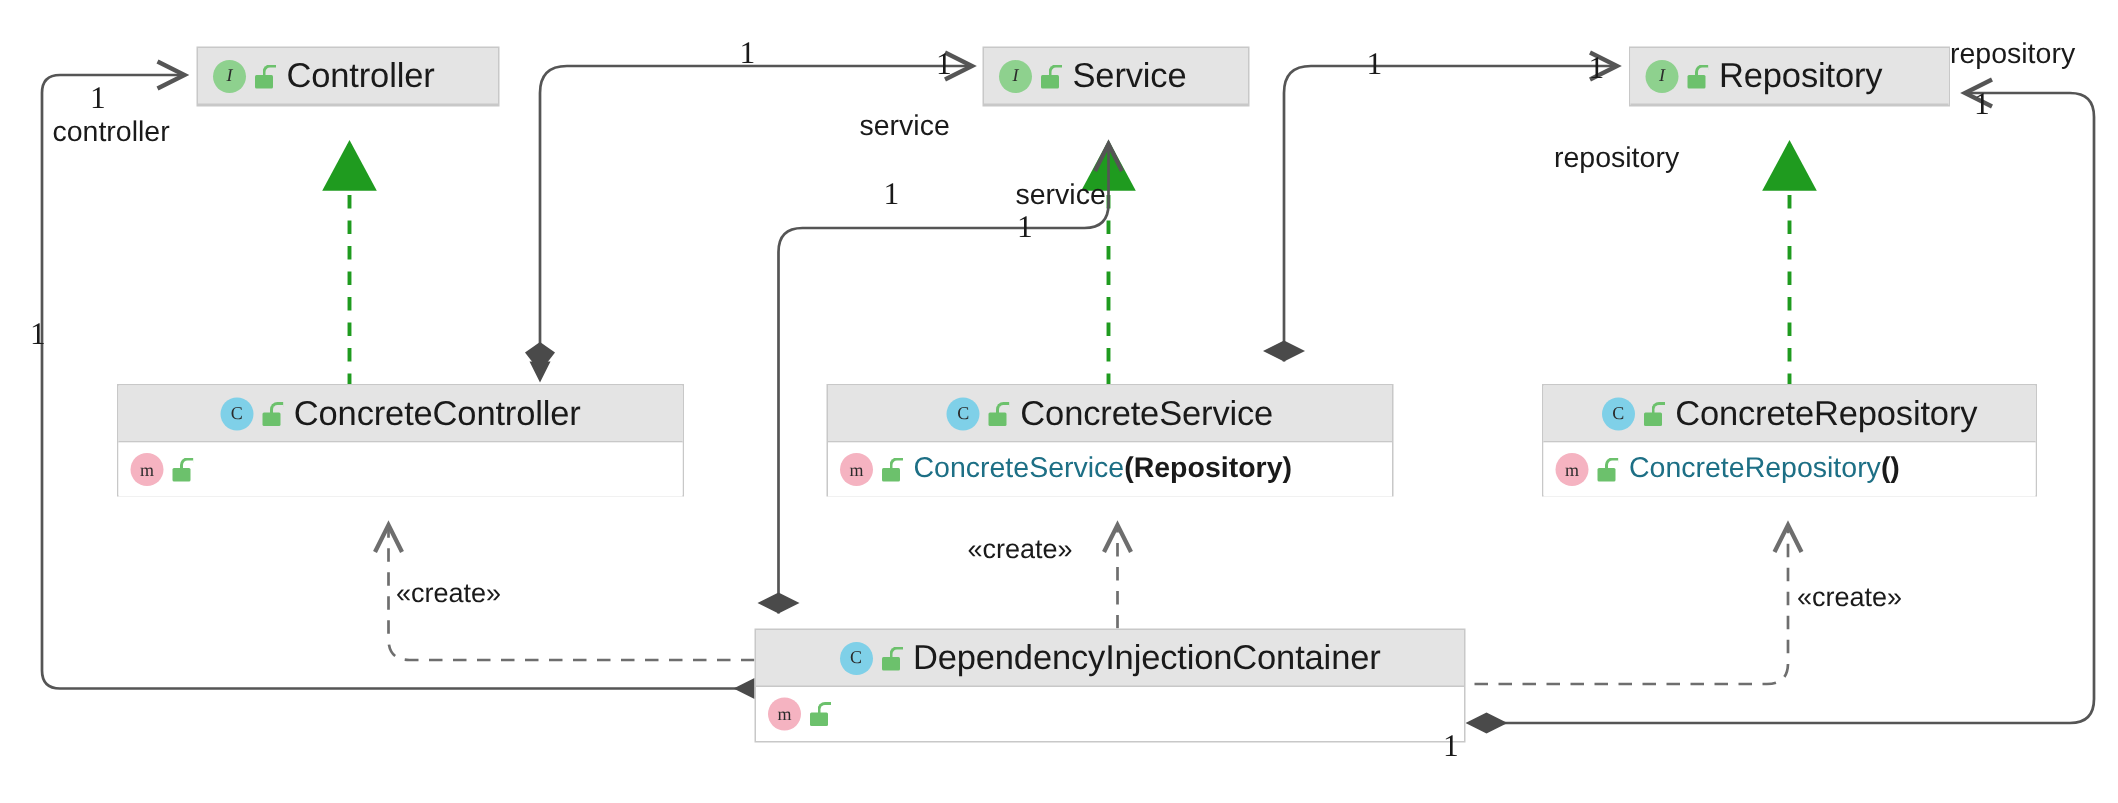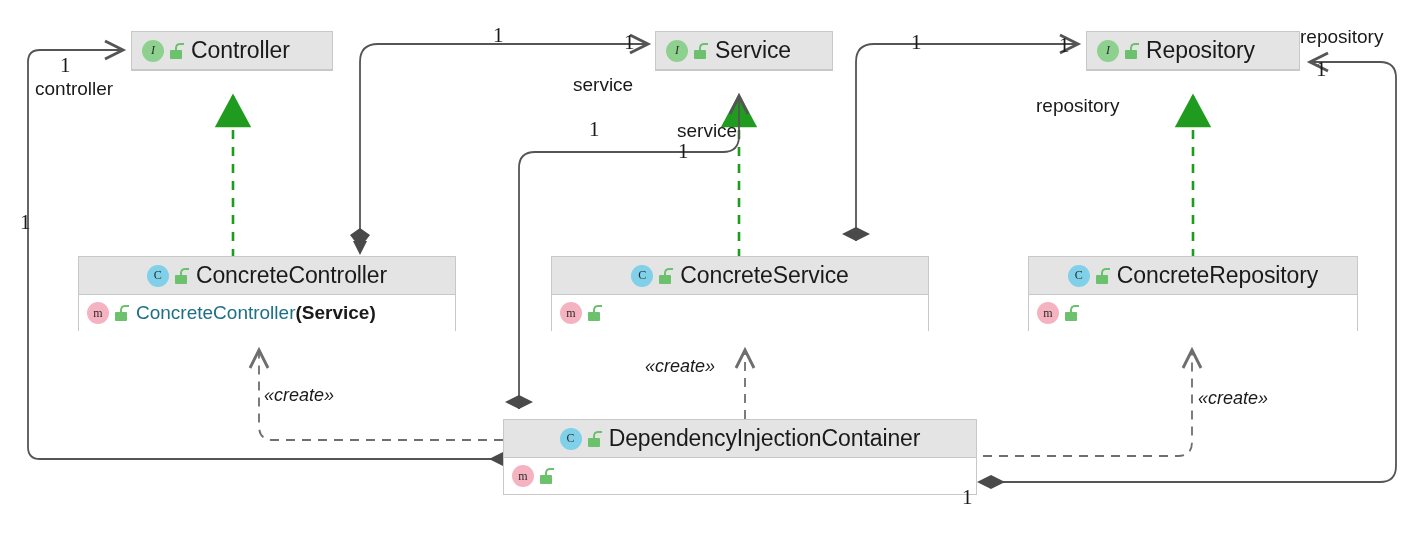--- a/index.html
+++ b/index.html
@@ -116,21 +116,20 @@
     color: #1a1a1a;
     white-space: nowrap;
     font-family: "Liberation Sans", sans-serif;
   }
   .edge-label.mult {
     font-family: "Liberation Serif", serif;
     font-size: 21px;
   }
   .edge-label.stereo {
     font-size: 18px;
-    font-style: italic;
   }
 </style>
 </head>
 <body>
 
 <div id="diagram-root">
 
   <svg class="edges" viewBox="0 0 1412 535">
     <defs>
       <marker id="openArrow" markerWidth="14" markerHeight="14" refX="11" refY="6" orient="auto">
@@ -232,57 +231,58 @@
           <i class="shackle"></i>
         </span>
       <span class="type-name">ConcreteController</span>
     </div>
     <div class="member-row">
       <span class="gicon meth">m</span>
       <span class="lock">
           <i class="body"></i>
           <i class="shackle"></i>
         </span>
-      <span class="member-name"><span>ConcreteController</span><span class="paren">(Service)</span></span>
     </div>
   </div>
 
   <div class="node" style="left:551px; top:256px; width:378px; height:75px;">
     <div class="title-row centered">
       <span class="gicon cls">C</span>
       <span class="lock">
           <i class="body"></i>
           <i class="shackle"></i>
         </span>
       <span class="type-name">ConcreteService</span>
     </div>
     <div class="member-row">
       <span class="gicon meth">m</span>
       <span class="lock">
           <i class="body"></i>
           <i class="shackle"></i>
         </span>
+      <span class="member-name"><span>ConcreteService</span><span class="paren">(Repository)</span></span>
     </div>
   </div>
 
   <div class="node" style="left:1028px; top:256px; width:330px; height:75px;">
     <div class="title-row centered">
       <span class="gicon cls">C</span>
       <span class="lock">
           <i class="body"></i>
           <i class="shackle"></i>
         </span>
       <span class="type-name">ConcreteRepository</span>
     </div>
     <div class="member-row">
       <span class="gicon meth">m</span>
       <span class="lock">
           <i class="body"></i>
           <i class="shackle"></i>
         </span>
+      <span class="member-name"><span>ConcreteRepository</span><span class="paren">()</span></span>
     </div>
   </div>
 
   <div class="node" style="left:503px; top:419px; width:474px; height:76px;">
     <div class="title-row centered">
       <span class="gicon cls">C</span>
       <span class="lock">
           <i class="body"></i>
           <i class="shackle"></i>
         </span>

